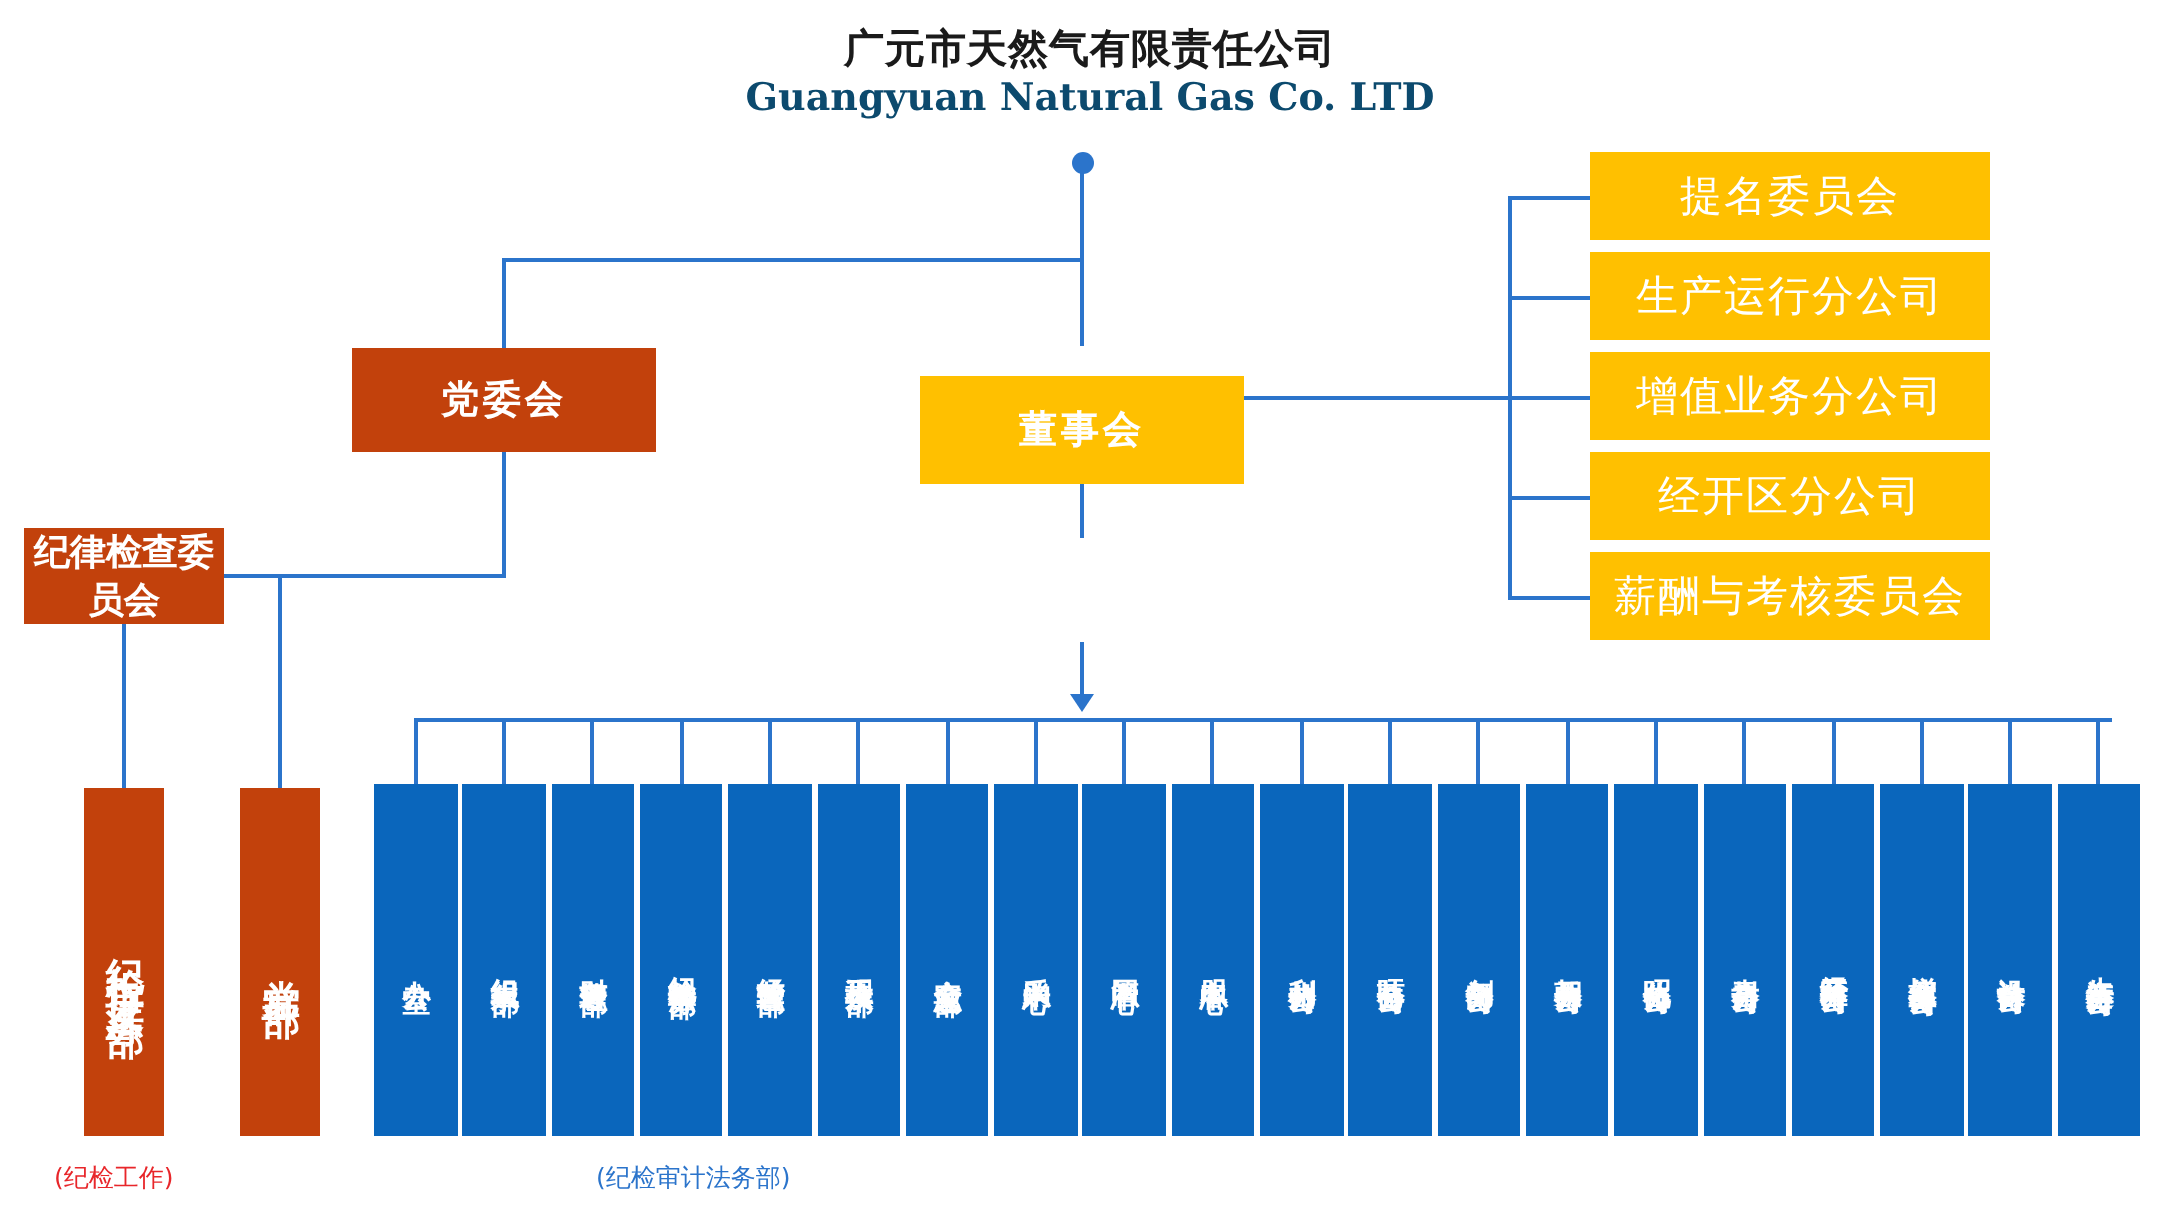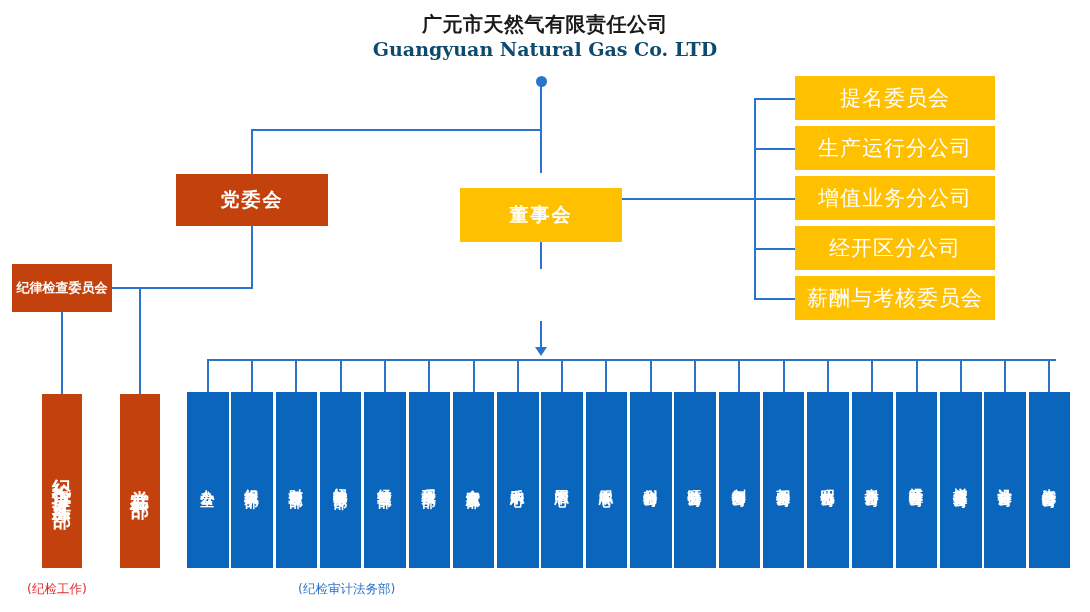--- a/index.html
+++ b/index.html
@@ -18,21 +18,21 @@
   .ttl-cn { font-size:20px; font-weight:bold; color:#1a1a1a; letter-spacing:0.5px; line-height:1.25; }
   .ttl-en { font-size:19px; font-weight:bold; color:#0c4a6e; font-family:"DejaVu Serif","Liberation Serif",serif; line-height:1.3; }
 
   .node { position:absolute; display:flex; align-items:center; justify-content:center; color:#fff; text-align:center; }
   .node.red    { background:#c2410c; }
   .node.yellow { background:#FFC000; }
   .node.blue   { background:#2B74CB; }
   .node.dept   { background:#0A66BC; }
 
   .n-lg  { font-size:19px; font-weight:bold; letter-spacing:2px; }
-  .n-sm  { font-size:13px; font-weight:bold; letter-spacing:0px; }
+  .n-sm  { font-size:18px; font-weight:bold; letter-spacing:0px; }
   .n-com { font-size:21px; font-weight:normal; letter-spacing:1px;text-align:right; }
 
   .vtxt {
     writing-mode:vertical-rl;
     text-orientation:upright;
     -webkit-writing-mode:vertical-rl;
     letter-spacing:2px;
     white-space:nowrap;
     line-height:1;
   }

